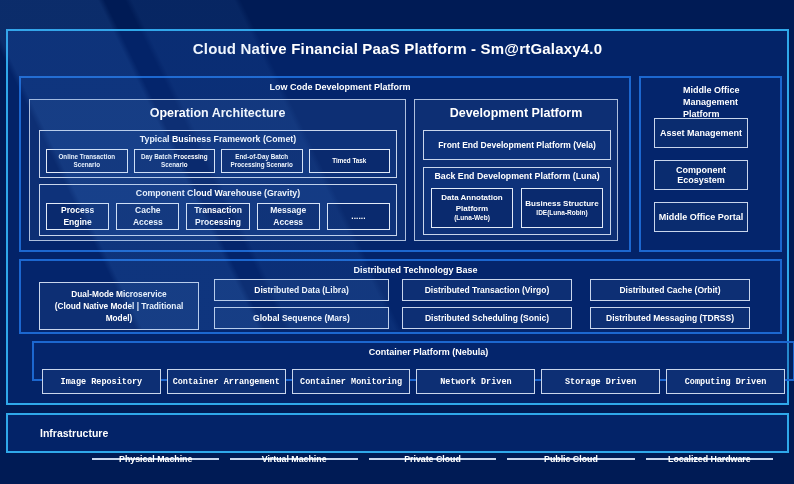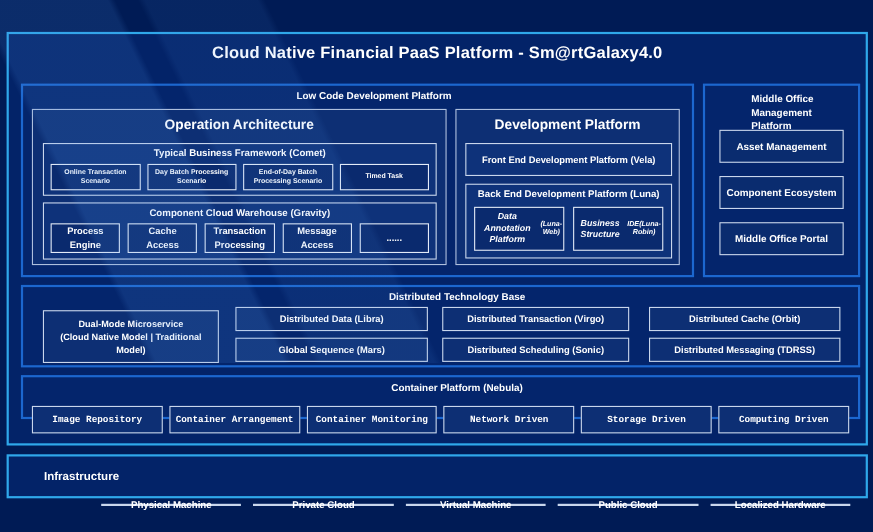--- a/index.html
+++ b/index.html
@@ -32,21 +32,21 @@
   }
 
   .section {
     position: absolute; border: 2px solid #1c67cf; background: rgba(8,45,120,0.25); padding-left: 30px;
   }
   .section-label { text-align: center; font-weight: bold; font-size: 9px; padding-top: 4px; }
 
   .sec-lowcode   { left: 11px; top: 45px;  width: 612px; height: 176px; }
   .sec-midoffice { left: 631px; top: 45px; width: 143px; height: 176px; }
   .sec-dist      { left: 11px; top: 228px; width: 763px; height: 75px; }
-  .sec-container { left: 11px; top: 310px; width: 763px; height: 40px; }
+  .sec-container { left: 24px; top: 310px; width: 763px; height: 40px; }
 
   .panel {
     position: absolute; border: 1.5px solid #aebfdd; background: #0d2f74;
   }
   .panel-title { text-align: center; font-weight: bold; font-size: 12.5px; padding-top: 6px; }
 
   .pan-oparch { left: 8px;  top: 21px; width: 377px; height: 142px; }
   .pan-dev    { left: 393px; top: 21px; width: 204px; height: 142px; }
 
   .subpanel {
@@ -72,52 +72,52 @@
   .box-frontend {
     position: absolute; left: 8px; top: 30px; width: 188px; height: 30px;
     border: 1px solid #c9d6ec; background: rgba(20,60,140,0.25);
     display: flex; align-items: center; justify-content: center;
     font-size: 8.5px; font-weight: bold; text-align: center;
   }
   .box-backend { left: 8px; top: 67px; width: 188px; height: 68px; }
   .backend-row { left: 7px; right: 7px; bottom: 6px; height: 40px; gap: 8px; }
   .luna-box {
     flex: 1; border: 1px solid #e3ebf8; background: rgba(4,28,90,0.35);
-    display: flex; flex-direction: row; align-items: center; justify-content: center;
-    font-weight: bold; text-align: center; font-style: italic;
+    display: flex; flex-direction: column; align-items: center; justify-content: center;
+    font-weight: bold; text-align: center;
   }
   .luna-title { font-size: 8px; line-height: 1.3; }
   .luna-sub   { font-size: 6.5px; line-height: 1.3; }
 
   .midoffice-label {
     font-weight: bold; font-size: 9px; line-height: 1.35;
     padding: 6px 10px 0 12px; text-align: left;
   }
   .mid-btn {
-    position: absolute; left: 13px; width: 113px; height: 30px;
+    position: absolute; left: 13px; width: 94px; height: 30px;
     border: 1.5px solid #c9d6ec; background: #0a2c6f;
     display: flex; align-items: center; justify-content: center;
     font-size: 9px; font-weight: bold; text-align: center;
   }
   .mid-btn-0 { top: 40px; } .mid-btn-1 { top: 82px; } .mid-btn-2 { top: 124px; }
 
   .dist-item {
     position: absolute; height: 22px;
     border: 1.5px solid #c9d6ec; background: #0d2f74;
     display: flex; align-items: center; justify-content: center;
     font-size: 8.5px; font-weight: bold; text-align: center;
   }
   .dual-mode {
     position: absolute; left: 18px; top: 21px; width: 160px; height: 48px;
     border: 1.5px solid #c9d6ec; background: #0d2f74;
     display: flex; flex-direction: column; align-items: center; justify-content: center;
     font-size: 8.3px; font-weight: bold; text-align: center; line-height: 1.45; padding: 0 5px;
   }
   .dr1 { top: 18px; } .dr2 { top: 46px; }
-  .dc1 { left: 193px; width: 175px; } .dc2 { left: 381px; width: 170px; } .dc3 { left: 569px; width: 174px; }
+  .dc1 { left: 193px; width: 175px; } .dc2 { left: 381px; width: 170px; } .dc3 { left: 569px; width: 160px; }
 
   .container-row { left: 8px; right: 8px; top: 26px; height: 25px; gap: 6px; }
   .container-row .cbox {
     flex: 1; border: 1.5px solid #c9d6ec; background: #0d2f74;
     display: flex; align-items: center; justify-content: center;
     font-size: 8.5px; font-weight: bold; text-align: center; font-family: Liberation Mono, monospace;
   }
 
   .infra-bar {
     position: absolute; left: 6px; top: 413px; width: 783px; height: 40px;
@@ -225,21 +225,21 @@
         <div class="cbox">Storage Driven</div>
         <div class="cbox">Computing Driven</div>
       </div>
     </div>
   </div>
 
   <div class="infra-bar">
     <div class="infra-label">Infrastructure</div>
     <div class="row infra-row">
       <div class="cbox">Physical Machine</div>
+      <div class="cbox">Virtual Machine</div>
       <div class="cbox">Private Cloud</div>
-      <div class="cbox">Virtual Machine</div>
       <div class="cbox">Public Cloud</div>
       <div class="cbox">Localized Hardware</div>
     </div>
   </div>
 
   <div class="streaks"></div>
 </div>
 
 </body></html>

